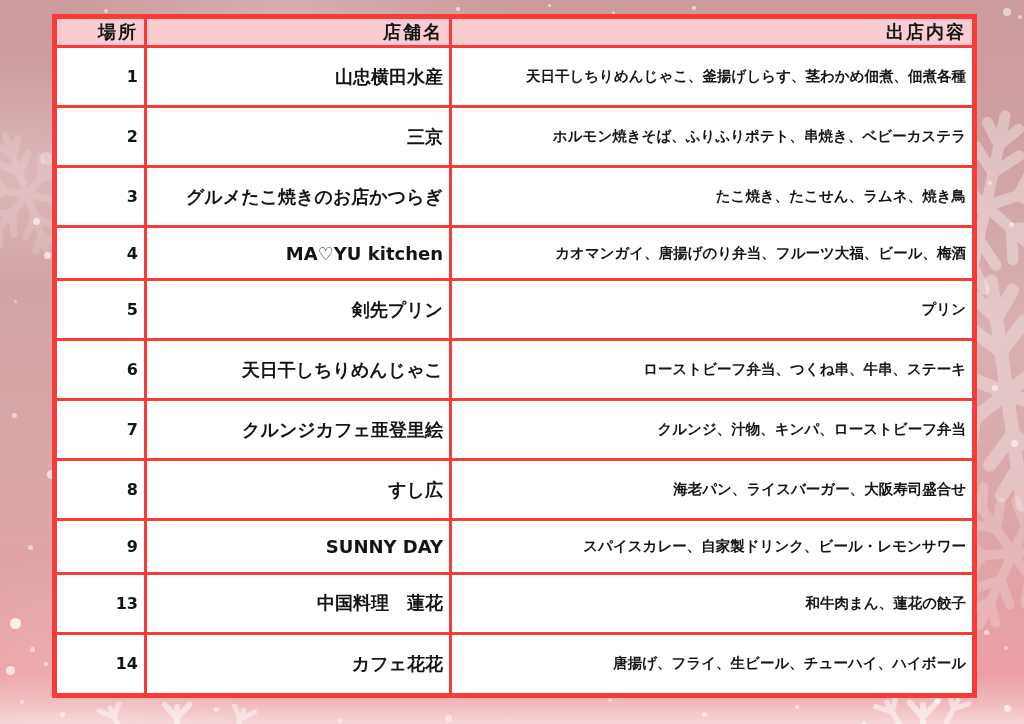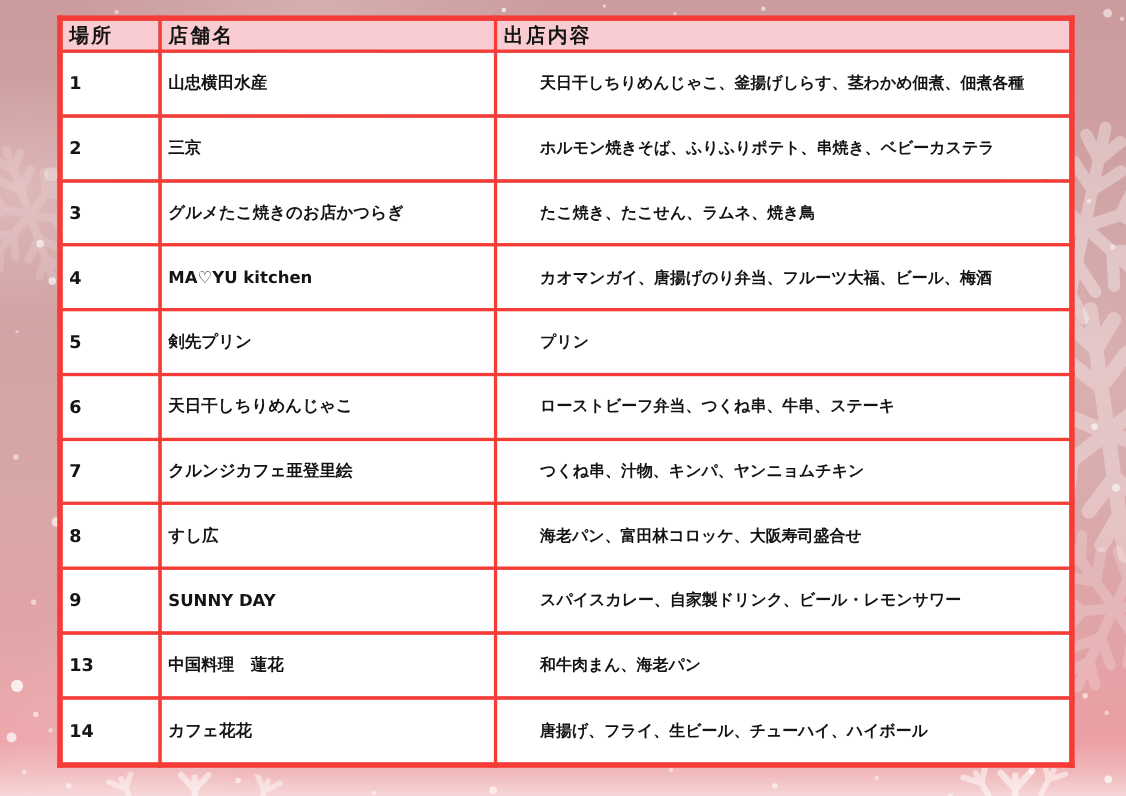--- a/index.html
+++ b/index.html
@@ -26,34 +26,34 @@
     left: 52px;
     top: 14px;
     width: 920px;
     height: 684px;
     border-collapse: collapse;
     table-layout: fixed;
     border: 5px solid var(--border-red);
   }
   th, td {
     border: 3px solid var(--border-red);
-    text-align: left;
+    text-align: right;
     vertical-align: middle;
     font-weight: 700;
     color: #141414;
     padding: 0 6px;
     overflow: hidden;
   }
   th {
     background: var(--header-pink);
     height: 26px;
     font-size: 18px;
     letter-spacing: 2px;
   }
-  td { background: var(--cell-white); font-size: 15px; }
+  td { background: var(--cell-white); font-size: 18px; }
   td.col-no { font-size: 16px; }
   td.col-items { font-size: 14.5px; padding-left: 39px; }
 </style>
 </head>
 <body>
 
 <div class="page">
 
   <div class="bg-layer">
     <svg width="0" height="0" style="position:absolute">
@@ -194,36 +194,36 @@
           <td class="col-items">プリン</td>
         </tr>
         <tr>
           <td class="col-no">6</td>
           <td class="col-shop">天日干しちりめんじゃこ</td>
           <td class="col-items">ローストビーフ弁当、つくね串、牛串、ステーキ</td>
         </tr>
         <tr>
           <td class="col-no">7</td>
           <td class="col-shop">クルンジカフェ亜登里絵</td>
-          <td class="col-items">つくね串、汁物、キンパ、ヤンニョムチキン</td>
+          <td class="col-items">クルンジ、汁物、キンパ、ローストビーフ弁当</td>
         </tr>
         <tr>
           <td class="col-no">8</td>
           <td class="col-shop">すし広</td>
-          <td class="col-items">海老パン、富田林コロッケ、大阪寿司盛合せ</td>
+          <td class="col-items">海老パン、ライスバーガー、大阪寿司盛合せ</td>
         </tr>
         <tr>
           <td class="col-no">9</td>
           <td class="col-shop">SUNNY DAY</td>
           <td class="col-items">スパイスカレー、自家製ドリンク、ビール・レモンサワー</td>
         </tr>
         <tr>
           <td class="col-no">13</td>
           <td class="col-shop">中国料理　蓮花</td>
-          <td class="col-items">和牛肉まん、海老パン</td>
+          <td class="col-items">和牛肉まん、蓮花の餃子</td>
         </tr>
         <tr>
           <td class="col-no">14</td>
           <td class="col-shop">カフェ花花</td>
           <td class="col-items">唐揚げ、フライ、生ビール、チューハイ、ハイボール</td>
         </tr>
       </tbody>
   </table>
 
 </div>

